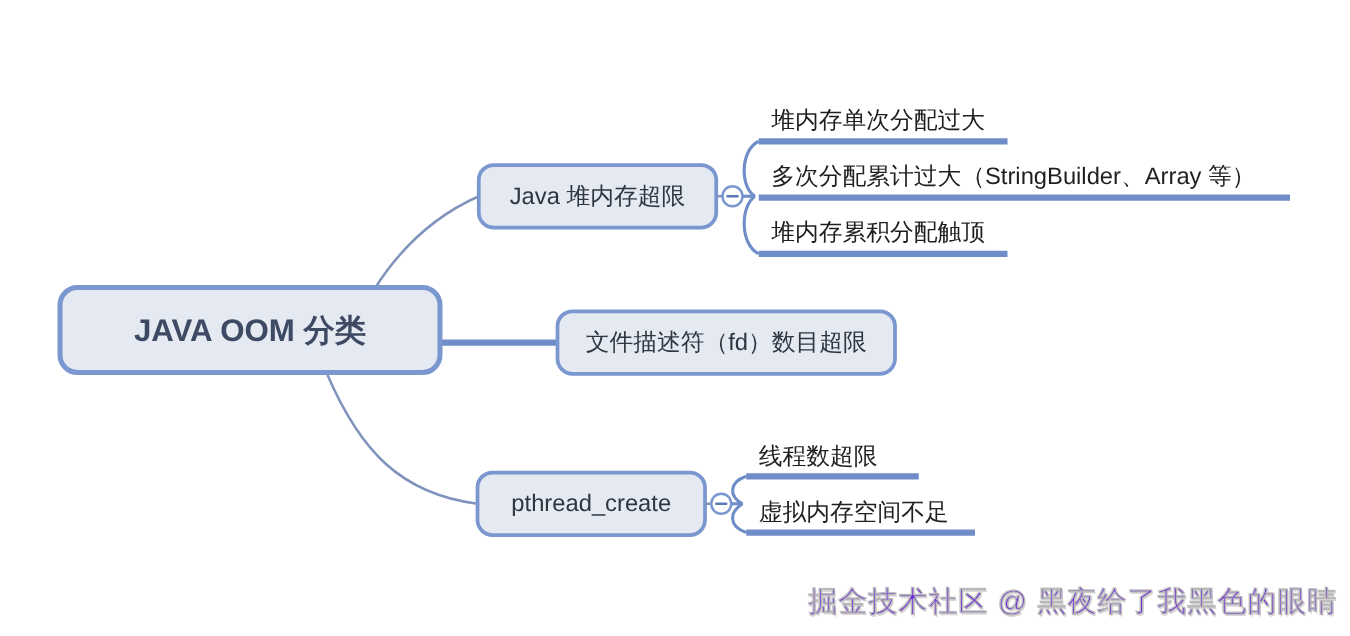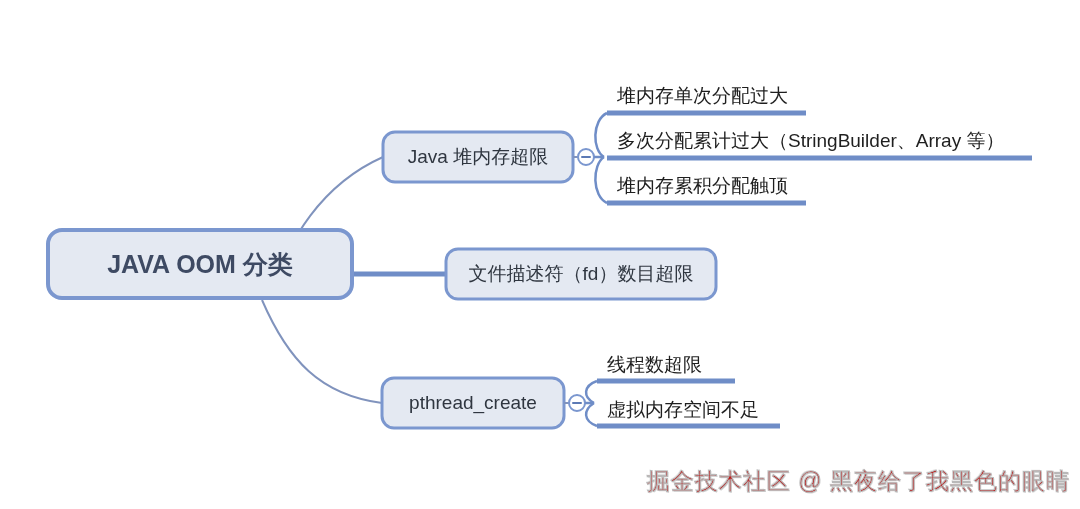--- a/index.html
+++ b/index.html
@@ -84,21 +84,21 @@
     stroke-width: 2;
     stroke-linecap: round;
   }
   .watermark {
     position: absolute;
     right: 10px;
     bottom: 12px;
     font-family: "Liberation Sans", "DejaVu Sans", sans-serif;
     font-size: 23px;
     letter-spacing: 1px;
-    color: #b91c1c;
+    color: #6d28d9;
     -webkit-text-stroke: 1px #b9b9b9;
     text-shadow: 1px 1px 0 #d8d8d8, -1px -1px 0 #e8e8e8;
     white-space: nowrap;
     user-select: none;
   }
 </style>
 </head>
 <body>
 
 <svg id="mindmap" viewBox="0 0 1080 509">

